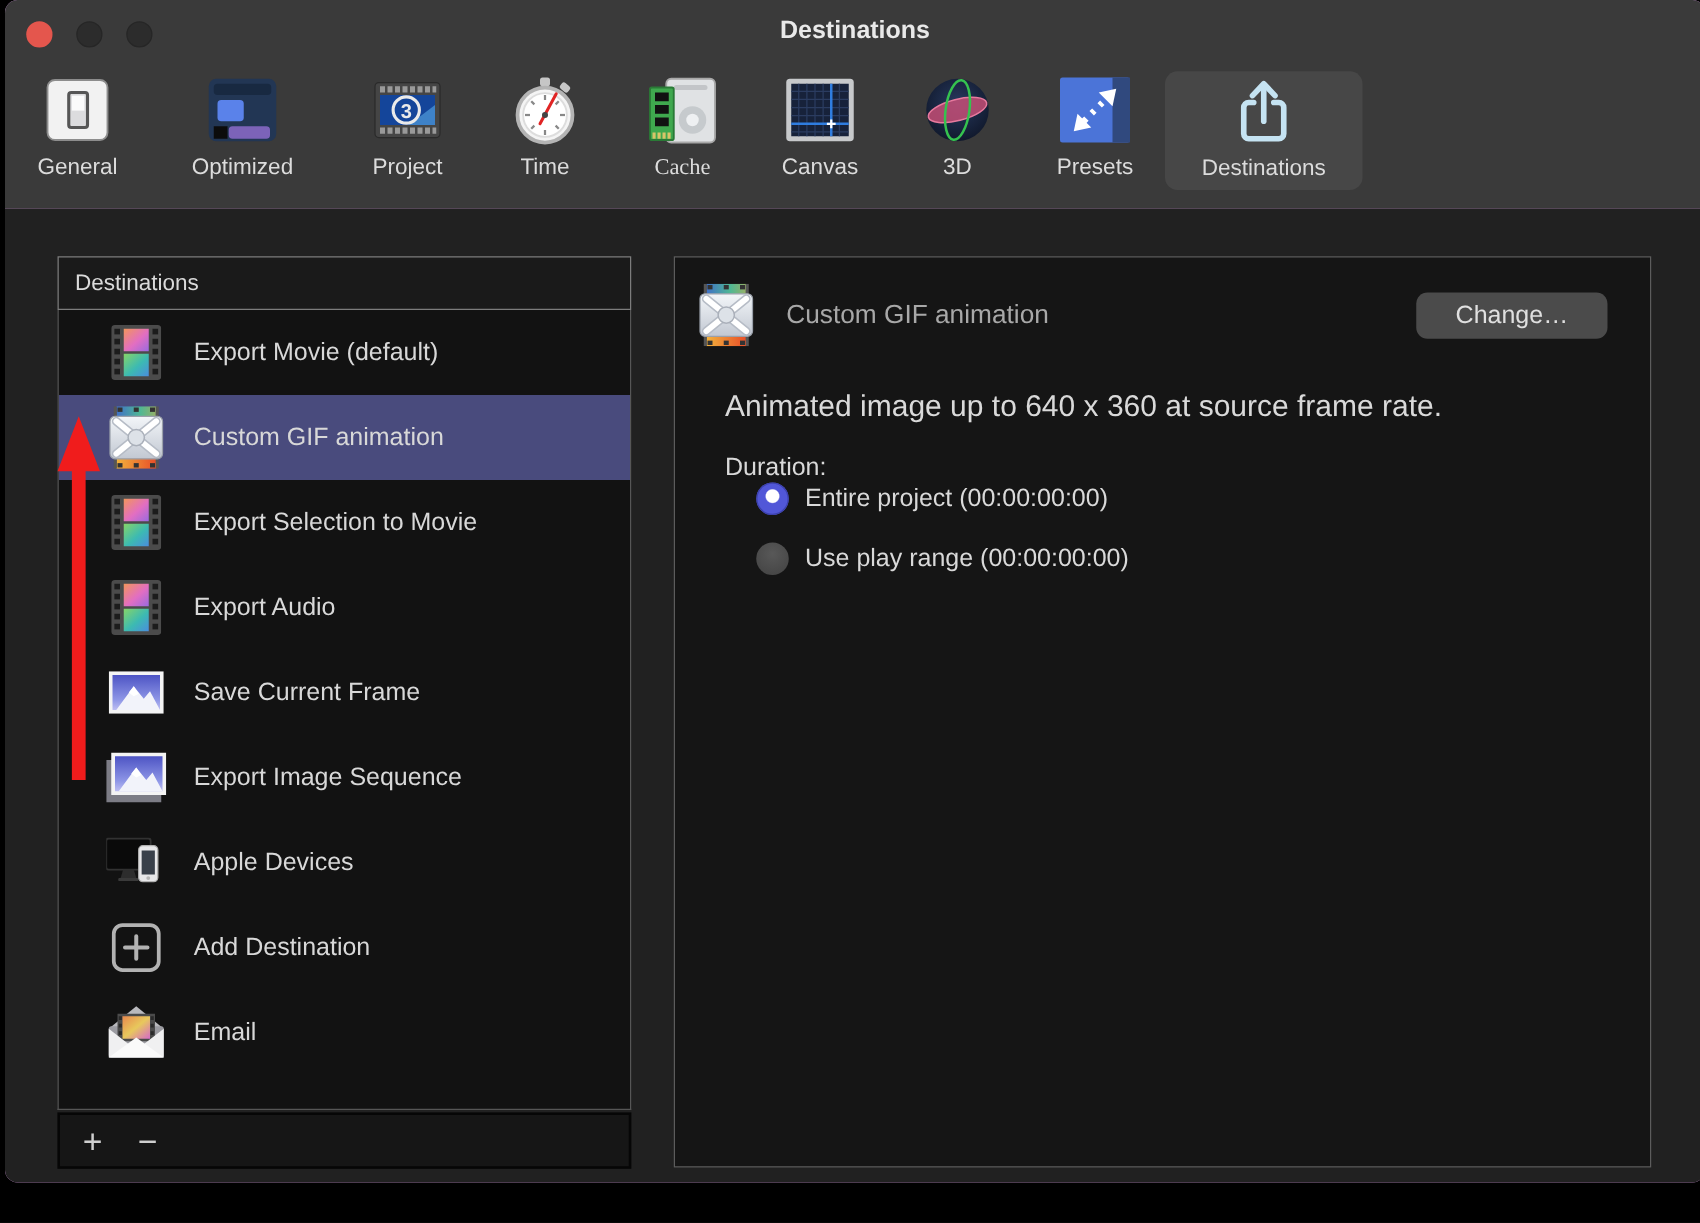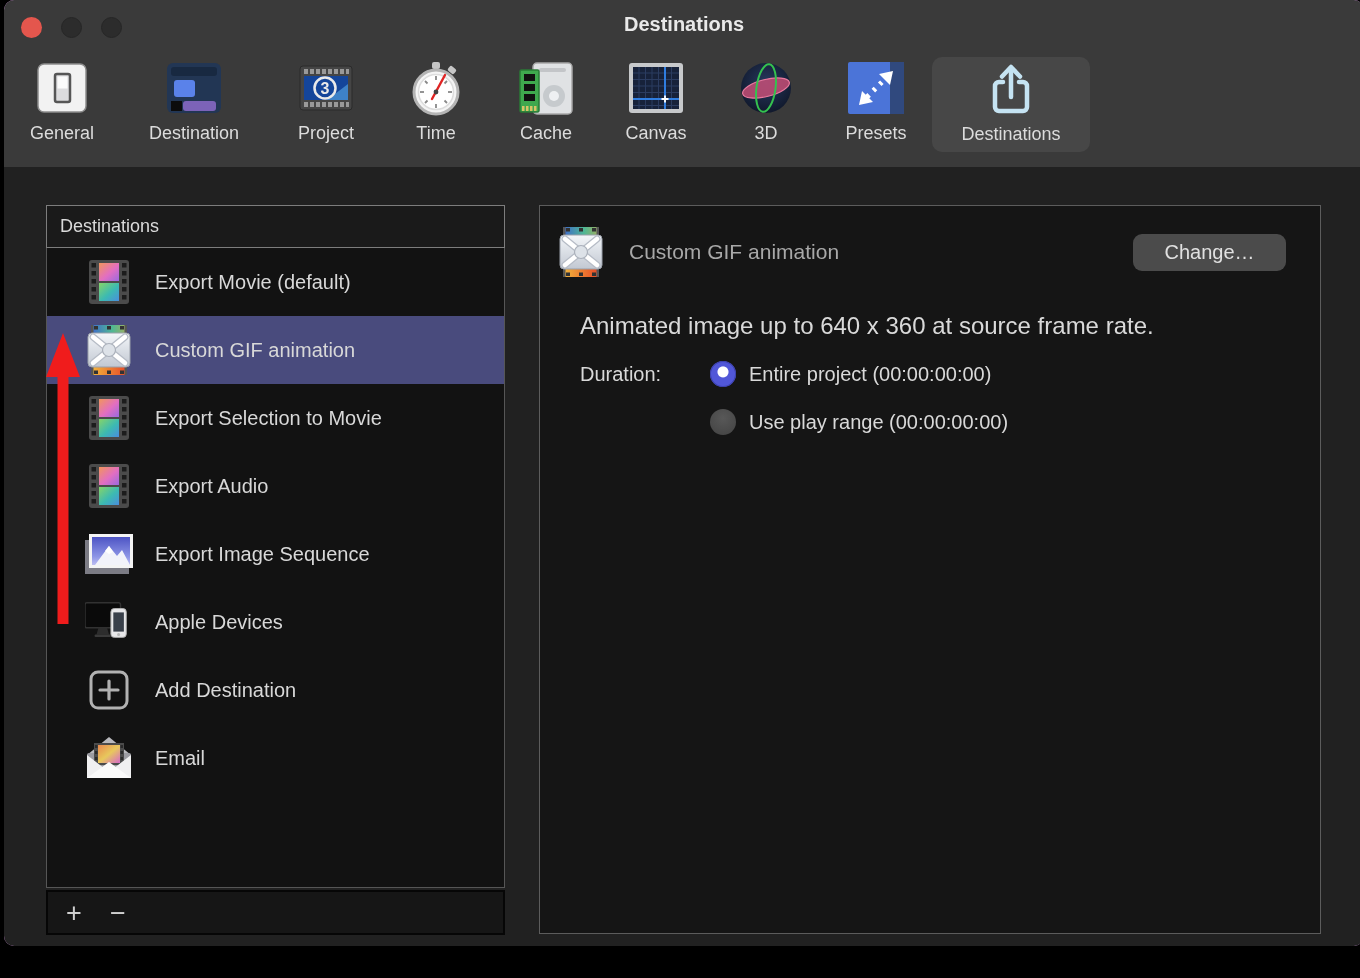--- a/index.html
+++ b/index.html
@@ -16,21 +16,21 @@
   .win-title { position:absolute; left:0; right:0; top:13px; text-align:center; font-size:20px; font-weight:bold; color:#e9e9e9; }
 
   .toolbar { position:absolute; left:0; top:55px; width:100%; height:112px; }
   .tb-item { position:absolute; top:5px; display:flex; flex-direction:column; align-items:center; cursor:default; }
   .tb-item .tbi { width:56px; height:56px; }
   .tb-label { margin-top:7px; font-size:18px; color:#dcdcdc; white-space:nowrap; }
   .tb-general      { left:16px;  width:84px; }
   .tb-appearance   { left:126px; width:128px; }
   .tb-project      { left:284px; width:76px; }
   .tb-time         { left:404px; width:56px; }
-  .tb-cache        { left:508px; width:68px; }
+  .tb-cache        { left:508px; width:68px;font-family:Liberation Serif, serif; }
   .tb-canvas       { left:614px; width:76px; }
   .tb-3d           { left:739px; width:46px; }
   .tb-presets      { left:832px; width:80px; }
   .tb-destinations { left:928px; width:158px; }
   .tb-item.selected { top:2px; height:95px; background:#474747; border-radius:10px; padding-top:4px; }
 
   
   .content { position:absolute; left:0; top:167px; width:100%; height:811px; background:#212121; }
 
   
@@ -46,21 +46,21 @@
 
   
   .arrow { position:absolute; left:41px; top:166px; width:36px; height:291px; z-index:5; }
 
   
   .detail { position:absolute; left:535px; top:38px; width:782px; height:729px; background:#151515; border:1px solid #5c5c5c; }
   .detail-header { display:flex; align-items:center; padding:21px 34px 0 17px; }
   .detail-title { margin-left:24px; font-size:21px; color:#a8a8a8; }
   .change-btn { margin-left:auto; width:153px; height:37px; border:none; border-radius:9px; background:#4b4b4b; color:#e0e0e0; font-size:20px; font-family:"Liberation Sans", sans-serif; cursor:default; }
   .desc { margin:33px 0 0 40px; font-size:24px; line-height:32px; color:#d9d9d9; }
-  .duration { margin:19px 0 0 40px; display:flex; }
+  .duration { margin:19px 0 0 40px; display:flex;flex-direction:column; }
   .duration-label { width:105px; font-size:20px; color:#d9d9d9; padding-top:2px; }
   .radios { margin-left:25px; }
   .radio-row { display:flex; align-items:center; gap:13px; margin-bottom:22px; }
   .radio { width:26px; height:26px; border-radius:50%; flex:none; }
   .radio.on  { background:radial-gradient(circle at 50% 42%, #ffffff 0 5px, #5157d8 6px); box-shadow:inset 0 0 0 1px #3c41ad; }
   .radio.off { background:radial-gradient(circle at 50% 35%, #585858, #424242); }
   .radio-label { font-size:20px; color:#d9d9d9; white-space:nowrap; }
 </style>
 </head>
 <body>
@@ -178,21 +178,21 @@
       </div>
 
       <div class="tb-item tb-appearance">
         <svg class="tbi" viewBox="0 0 56 56">
           <rect x="1" y="3" width="54" height="50" rx="6" fill="#223654"></rect>
           <rect x="5" y="7" width="46" height="9" rx="3" fill="#182941"></rect>
           <rect x="8" y="20" width="21" height="17" rx="3" fill="#5a82ea"></rect>
           <rect x="5" y="41" width="11" height="10" fill="#0c0c0c"></rect>
           <rect x="17" y="41" width="33" height="10" rx="3" fill="#7c63b8"></rect>
         </svg>
-        <span class="tb-label">Destination</span>
+        <span class="tb-label">Optimized</span>
       </div>
 
       <div class="tb-item tb-project">
         <svg class="tbi" viewBox="0 0 56 56">
           <rect x="2" y="6" width="52" height="44" rx="3" fill="#454545" stroke="#2a2a2a"></rect>
           <g fill="#999">
             <rect x="6" y="9" width="4" height="5"></rect>
               <rect x="12" y="9" width="4" height="5"></rect>
               <rect x="18" y="9" width="4" height="5"></rect>
               <rect x="24" y="9" width="4" height="5"></rect>
@@ -356,20 +356,28 @@
 
         <div class="row">
           <span class="row-icon">
             <svg width="40" height="44" viewBox="0 0 40 44">
                 <use href="#icon-filmstrip"></use>
               </svg>
           </span>
           <span class="row-label">Export Audio</span>
         </div>
 
+        <div class="row">
+          <span class="row-icon">
+            <svg width="44" height="34" viewBox="0 0 44 34">
+                <use href="#icon-photo"></use>
+              </svg>
+          </span>
+          <span class="row-label">Save Current Frame</span>
+        </div>
 
         <div class="row">
           <span class="row-icon">
             <svg width="48" height="40" viewBox="0 0 48 40">
               <g transform="translate(0,6)" opacity="0.85">
                   <rect x="0" y="0" width="44" height="34" fill="#8f8f9a"></rect>
                 </g>
               <g transform="translate(4,0)">
                   <use href="#icon-photo"></use>
                 </g>

